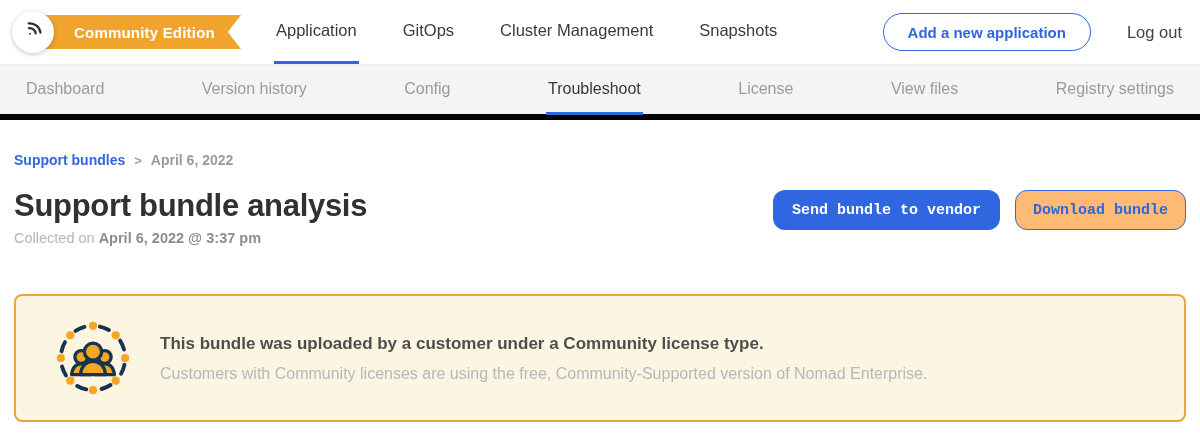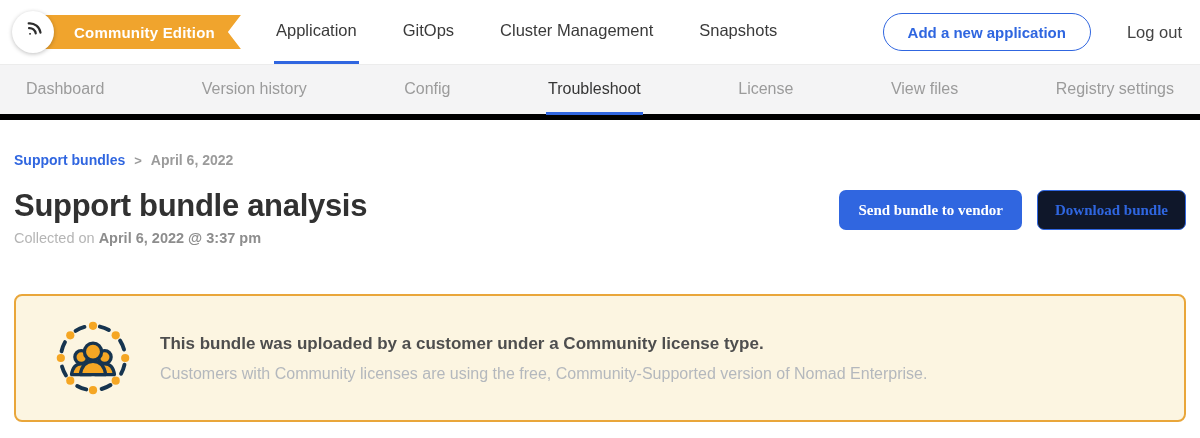--- a/index.html
+++ b/index.html
@@ -42,24 +42,24 @@
   .breadcrumb .sep { color: #9b9b9b; font-size: 13px; }
   .breadcrumb .current { color: #9b9b9b; }
 
   .title-row { display: flex; align-items: flex-start; justify-content: space-between; margin-top: 20px; }
   .page-title { font-size: 31px; font-weight: 700; color: #313131; letter-spacing: -.3px; line-height: 36px; }
   .collected { margin-top: 6px; font-size: 14.5px; }
   .collected .prefix { color: #b5b5b5; font-weight: 500; }
   .collected .date { color: #8d8d8d; font-weight: bold; }
 
   .actions { display: flex; gap: 15px; margin-top: 2px; }
-  .btn { height: 40px; border-radius: 7px; font-size: 15px; font-weight: bold; cursor: pointer;
-    font-family: Liberation Serif, serif; }
+  .btn { height: 40px; border-radius: 12px; font-size: 15px; font-weight: bold; cursor: pointer;
+    font-family: Liberation Mono, monospace; }
   .btn-primary { background: #3066e0; color: #fff; border: none; padding: 0 19px; }
-  .btn-outline { background: #0f172a; color: #2f66e0; border: 1.5px solid #3066e0; padding: 0 17px; }
+  .btn-outline { background: #fdba74; color: #2f66e0; border: 1.5px solid #3066e0; padding: 0 17px; }
 
   
   .notice { margin-top: 48px; height: 128px; border: 2px solid #e9a63a; border-radius: 8px;
     background: #fcf5e1; display: flex; align-items: center; padding: 0 24px; }
   .notice-icon { width: 78px; height: 78px; flex-shrink: 0; margin-left: 14px; }
   .notice-text { margin-left: 28px; }
   .notice-title { font-size: 17px; font-weight: bold; color: #4e4e4e; }
   .notice-sub { margin-top: 11px; font-size: 16px; color: #b4b8bd; }
 </style>
 </head>

